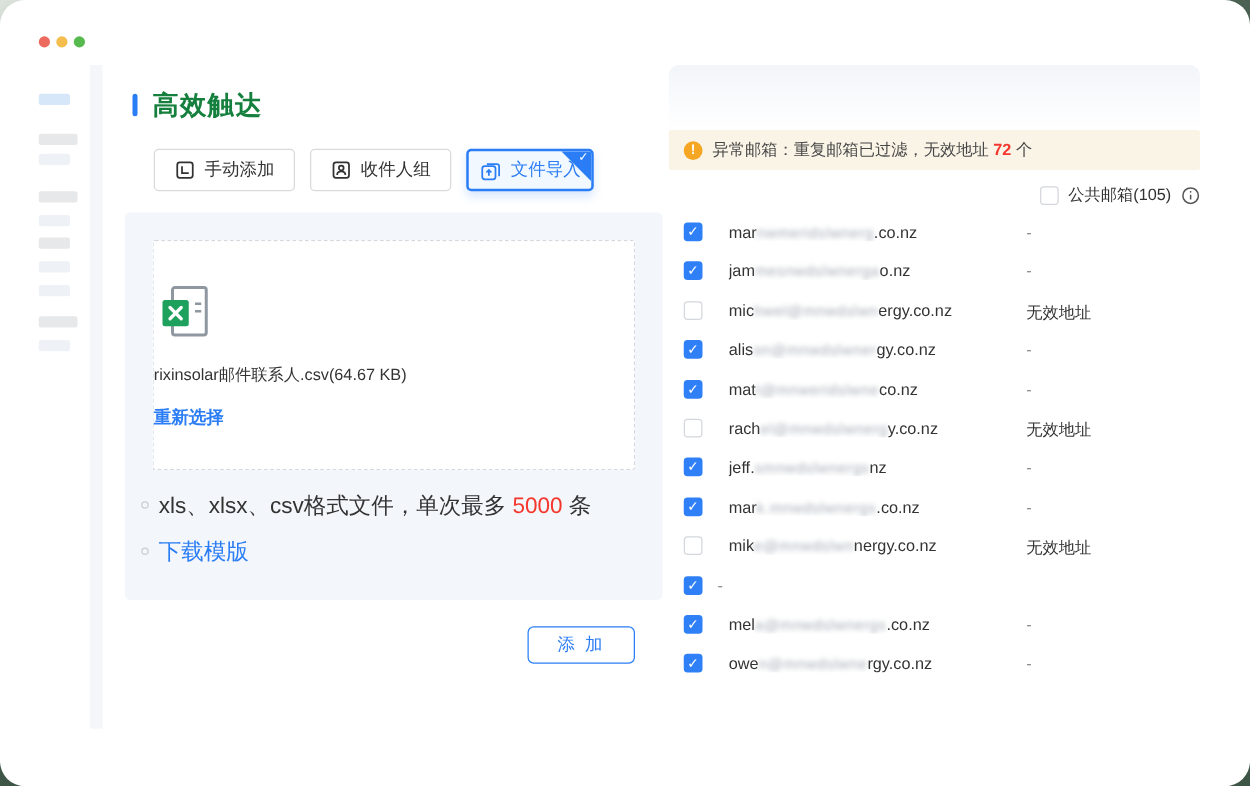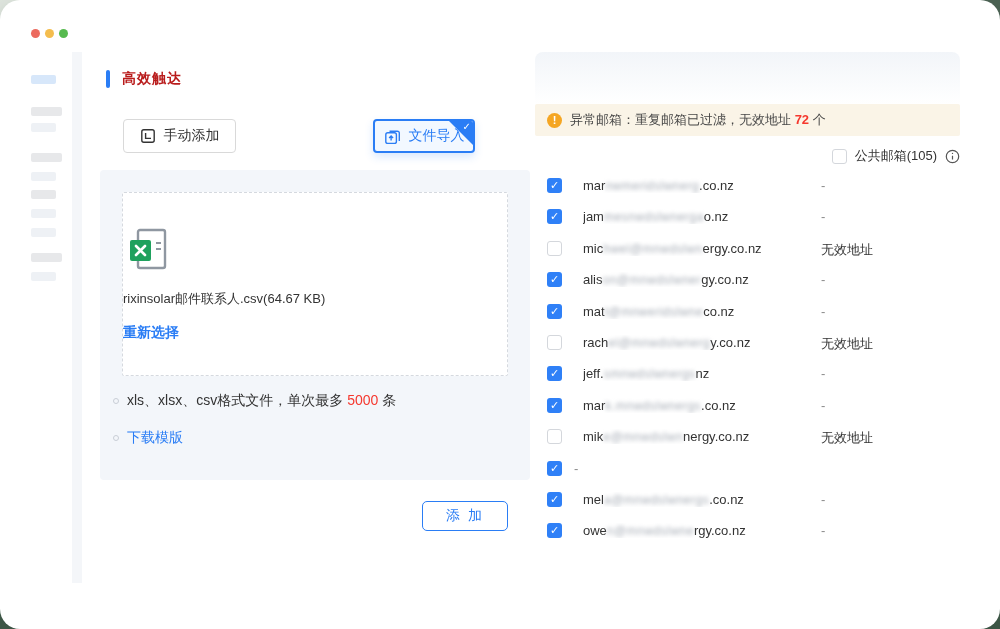--- a/index.html
+++ b/index.html
@@ -29,21 +29,21 @@
   .sk-bar.dark { background:#e7e8ea; }
   .sk-bar.light { background:#eef1f5; }
 
   .divider-strip { position:absolute; left:72px; top:52px; width:10px; height:531px; background:#f4f6f9; }
   .right-fade { position:absolute; left:535px; top:52px; width:425px; height:52px;
     background:linear-gradient(180deg,#f2f5f9,rgba(255,255,255,0)); border-radius:8px 8px 0 0; }
 
   
   .page-title { position:absolute; left:106px; top:70px; display:flex; align-items:center; gap:12px; }
   .accent-bar { width:4px; height:18px; border-radius:2px; background:#2a7df5; }
-  .title-text { font-size:14px; font-weight:bold; color:#b91c1c; letter-spacing:1px; }
+  .title-text { font-size:21px; font-weight:bold; color:#15803d; letter-spacing:1px; }
 
   
   .tab-btn { position:absolute; top:119px; height:34px; display:inline-flex; align-items:center;
     justify-content:center; gap:8px; background:#fff; border:1px solid #d9d9d9; border-radius:4px;
     font-size:14px; color:#333; cursor:pointer; }
   .tab-btn svg { display:block; }
   .tab-1 { left:123px; width:113px; }
   .tab-2 { left:248px; width:113px; }
   .tab-3 { left:373px; width:102px; border:2px solid #2a7df5; color:#2a7df5;
     background:#f2f8ff; overflow:hidden; box-shadow:0 4px 8px rgba(42,125,245,.18); }
@@ -52,21 +52,21 @@
   .corner-check { position:absolute; top:0px; right:2px; color:#fff; font-size:10px; }
 
   
   .upload-panel { position:absolute; left:100px; top:170px; width:430px; height:310px;
     background:#f3f6fa; border-radius:4px; }
   .dashed-box { position:absolute; left:22px; top:22px; width:386px; height:184px; background:#fff;
     border:1px dashed #d5d9df; border-radius:2px; display:flex; flex-direction:column;
     justify-content:center; }
   .file-name { margin-top:12px; font-size:13px; color:#333; }
   .reselect-link { margin-top:16px; font-size:14px; font-weight:bold; color:#2a7df5; cursor:pointer; }
-  .hint-row { position:absolute; left:13px; display:flex; align-items:center; gap:8px; font-size:14px; color:#333; }
+  .hint-row { position:absolute; left:13px; display:flex; align-items:center; gap:8px; font-size:18px; color:#333; }
   .hint-1 { top:222px; } .hint-2 { top:259px;justify-content:center; }
   .bullet { width:6px; height:6px; border-radius:50%; border:1.5px solid #c9ced6; flex:none; }
   .em-red { color:#f5382e; }
   .link-blue { color:#2a7df5; cursor:pointer; }
 
   .add-btn { position:absolute; left:422px; top:501px; width:86px; height:30px; background:#fff;
     border:1px solid #2a7df5; border-radius:5px; color:#2a7df5; font-size:14px;
     display:flex; align-items:center; justify-content:center; letter-spacing:2px; cursor:pointer; }
 
   
@@ -135,20 +135,30 @@
     </div>
 
     <div class="tab-btn tab-1">
       <span class="icon-wrap">
         <svg width="16" height="16" viewBox="0 0 16 16" fill="none" stroke="#333" stroke-width="1.4">
           <rect x="1.8" y="1.8" width="12.4" height="12.4" rx="2"></rect>
           <path d="M5.6 5 v5.4 h5.4"></path>
         </svg>
       </span>
       <span>手动添加</span>
+    </div>
+    <div class="tab-btn tab-2">
+      <span class="icon-wrap">
+        <svg width="16" height="16" viewBox="0 0 16 16" fill="none" stroke="#333" stroke-width="1.4">
+          <rect x="1.8" y="1.8" width="12.4" height="12.4" rx="2"></rect>
+          <circle cx="8" cy="6.3" r="1.9"></circle>
+          <path d="M4.7 12 c0-1.9 1.5-3 3.3-3 s3.3 1.1 3.3 3"></path>
+        </svg>
+      </span>
+      <span>收件人组</span>
     </div>
     <div class="tab-btn tab-3">
       <span class="icon-wrap">
         <svg width="17" height="17" viewBox="0 0 17 17" fill="none" stroke="#2a7df5" stroke-width="1.4">
           <path d="M5.5 3.2 h8 a1.8 1.8 0 0 1 1.8 1.8 v8"></path>
           <rect x="1.8" y="4.8" width="10.6" height="10.6" rx="2"></rect>
           <path d="M7.1 12.6 v-4.4 M5.1 10 l2-2 2 2"></path>
         </svg>
       </span>
       <span>文件导入</span>

